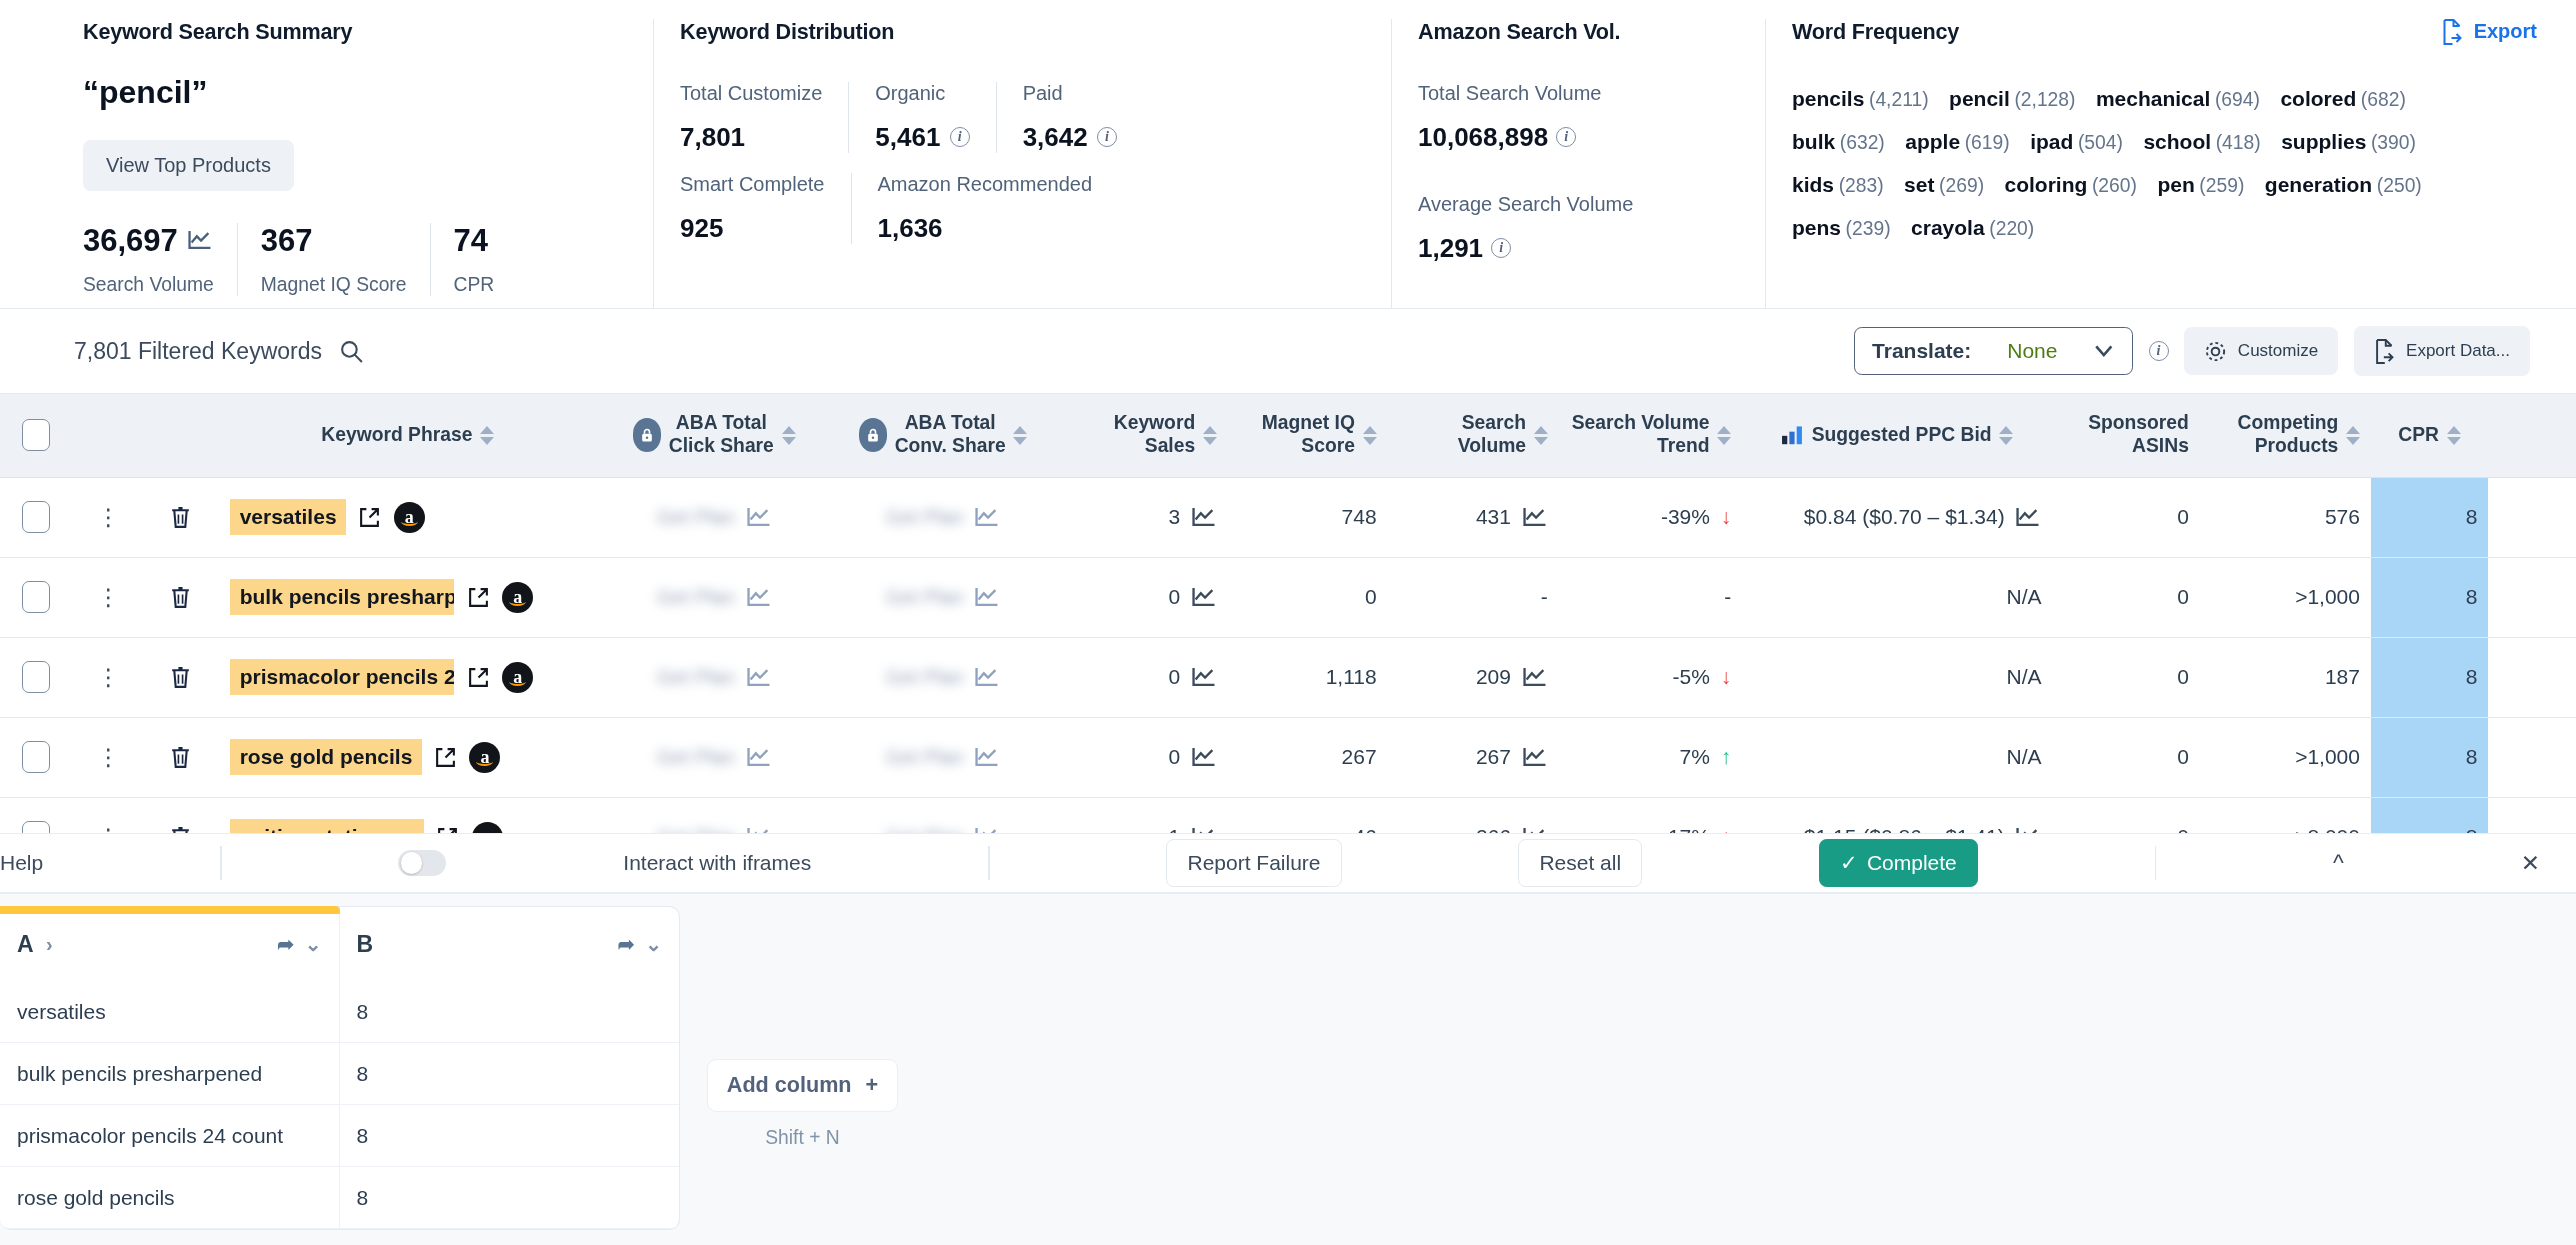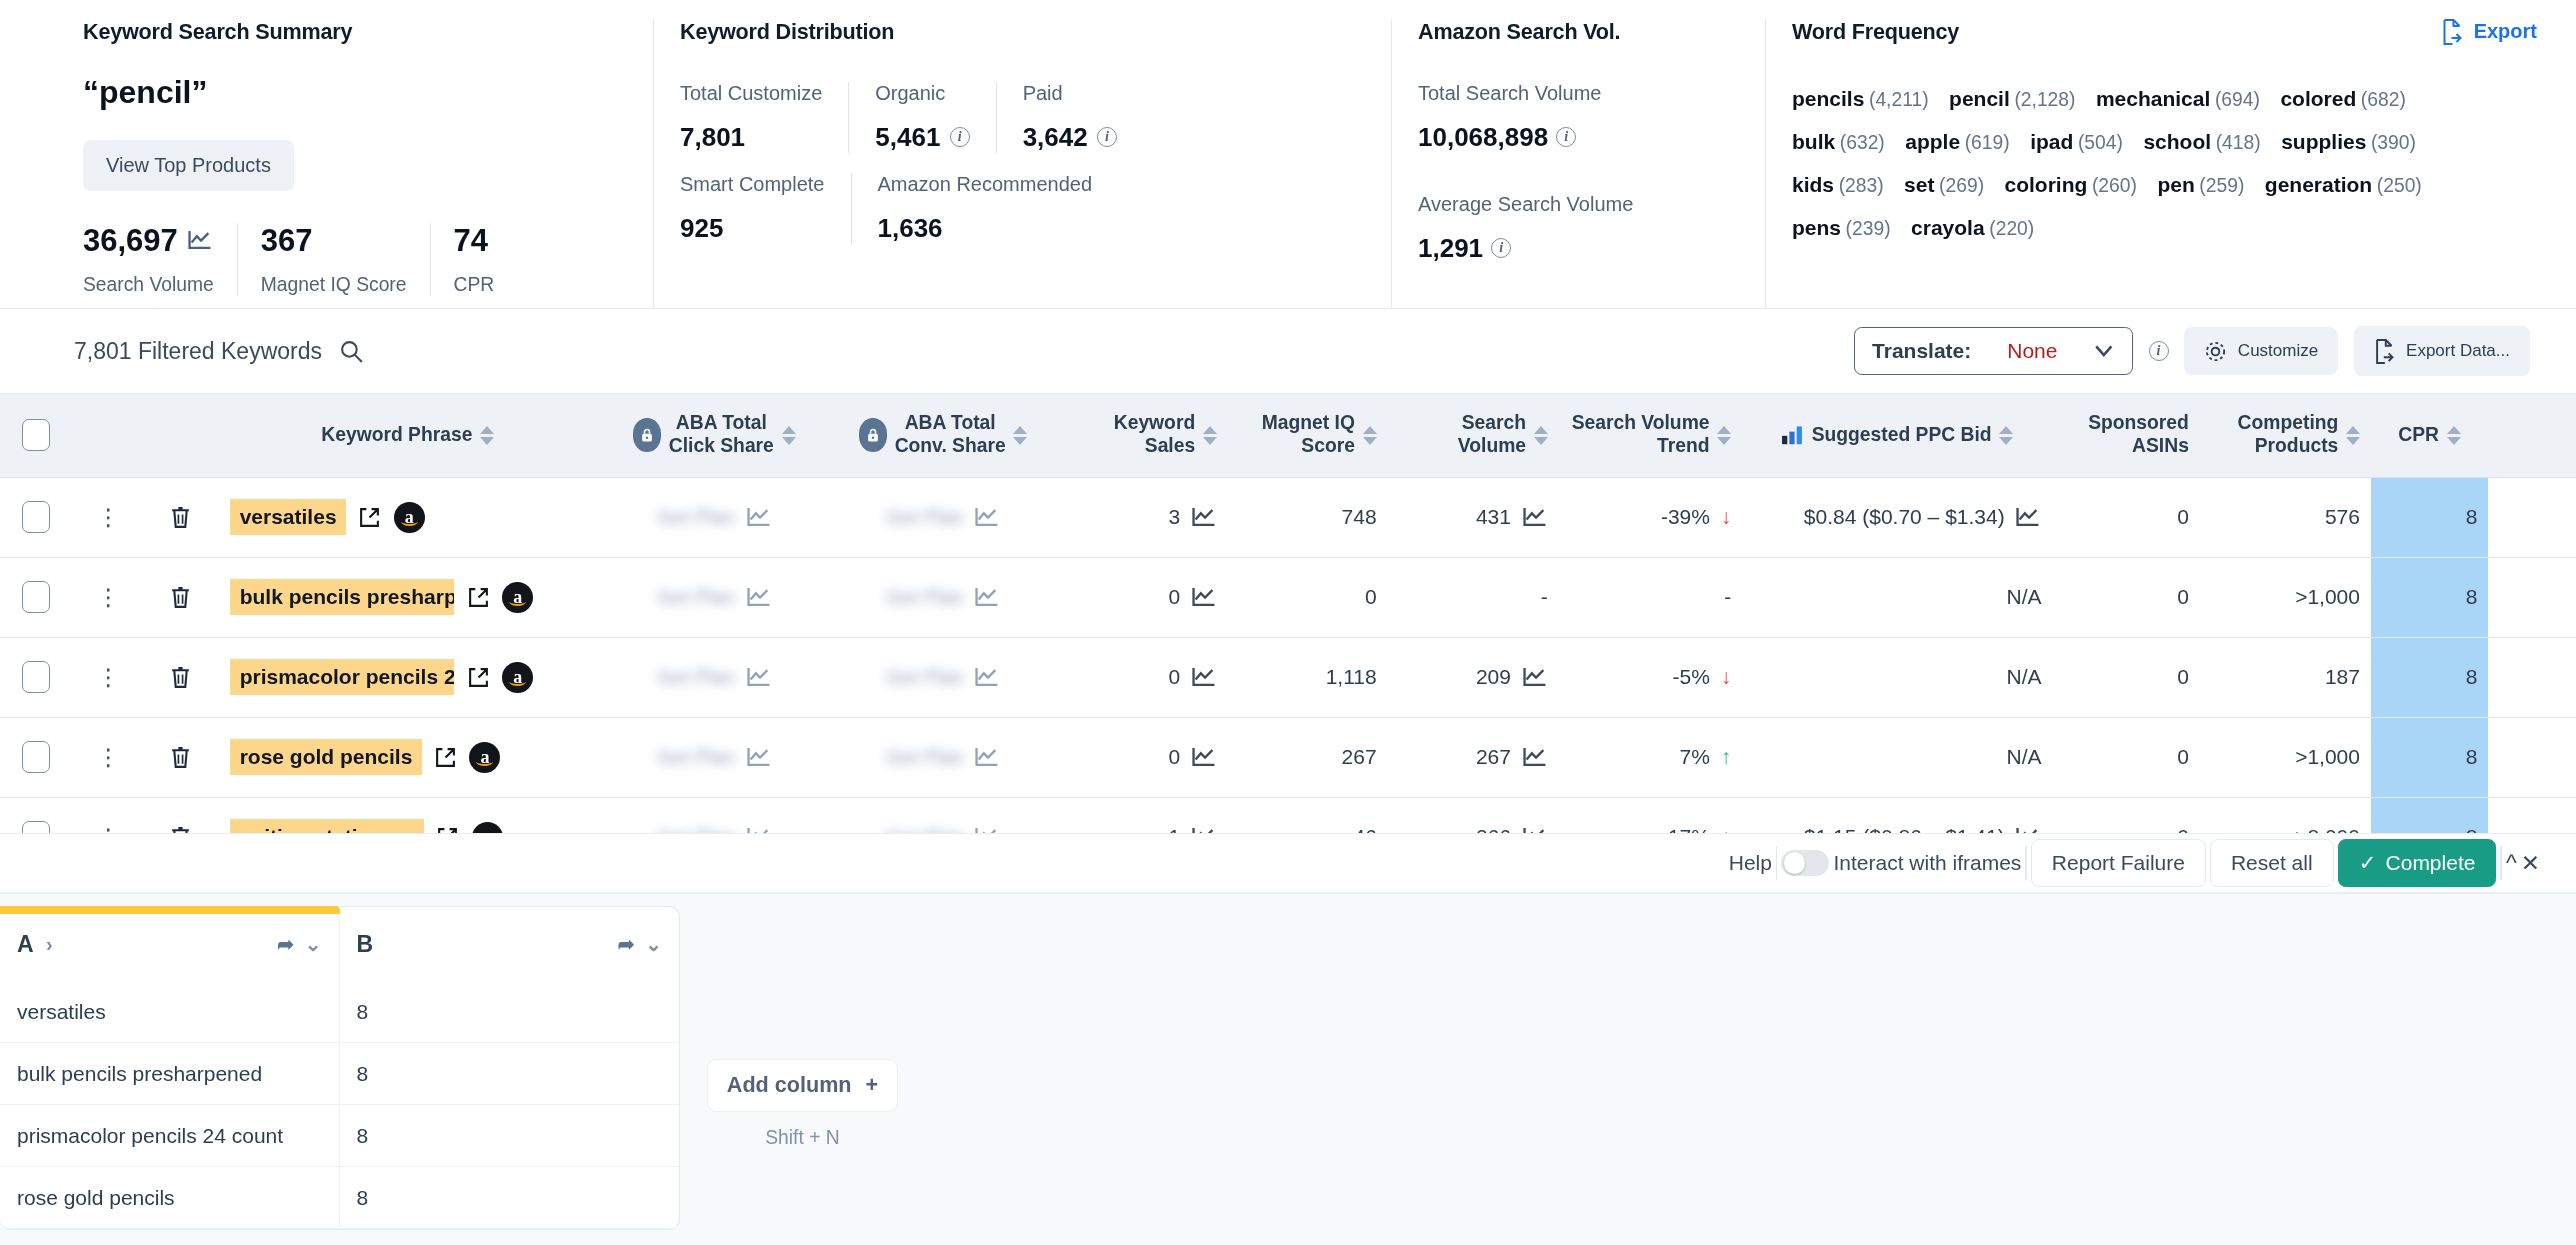--- a/index.html
+++ b/index.html
@@ -81,21 +81,21 @@
   }
   .tbar-left { display:flex; align-items:center; gap:17px; }
   .filtered-count { font-size: 23px; color: #3b4a5c; }
   .tbar-right { margin-left:auto; display:flex; align-items:center; gap: 15.5px; }
   .translate-sel {
     display:flex;align-items:center;gap:36px;
     border:1.5px solid #52627a; border-radius:7.7px;
     padding: 10.8px 17px; font-size: 21px; cursor:pointer;
   }
   .tr-lab { font-weight: bold; color:#2c3e50; }
-  .tr-val { color:#b91c1c; }
+  .tr-val { color:#4d7c0f; }
   .tbar-btn {
     display:flex;align-items:center;gap:10.8px;
     background:#eef2f7;border:none;border-radius:7.7px;
     padding:12.4px 20px;font-size:17px;color:#2c3e50;
     font-family:"Liberation Sans",sans-serif;cursor:pointer;
   }
 
   
   .tablewrap { width:100%; }
   table.kwtable { width:100%; border-collapse: collapse; table-layout: fixed; }
@@ -151,22 +151,22 @@
     width:28px;height:32px;border:1.5px solid #7e8ea3;border-radius:7px;
     background:#fff; display:inline-block; cursor:pointer;
   }
   .trendup { color:#27c08a; }
   .trenddn { color:#ef4444; }
 
   
   .agentbar {
     position:absolute; left:0; right:0; top: 833px; height:60px;
     background:#fff; border-top:1.5px solid #e8edf3; border-bottom:1.5px solid #e8edf3;
-    display:flex; align-items:center; justify-content:flex-end;
-    gap:4px; padding-right:36px; z-index: 40;
+    display:flex; align-items:center; justify-content:space-between;
+    gap:20px; padding-right:36px; z-index: 40;
   }
   .ag-link { font-size:21px; color:#3b4a5c; cursor:pointer; }
   .ag-sep { width:1.5px; height:34px; background:#e3e9f1; }
   .toggle { width:48px;height:26px;border-radius:13px;background:#e3e7ec; position:relative; cursor:pointer;}
   .toggle::after{content:"";position:absolute;top:2.3px;left:2.3px;width:21.6px;height:21.6px;border-radius:50%;background:#fff;box-shadow:0 0.8px 2.3px rgba(0,0,0,.25);}
   .ag-btn {
     border:1.5px solid #e3e9f1;background:#fff;border-radius:7.7px;
     padding:10.8px 20px;font-size:21px;color:#3b4a5c;
     font-family:"Liberation Sans",sans-serif;cursor:pointer;
   }

